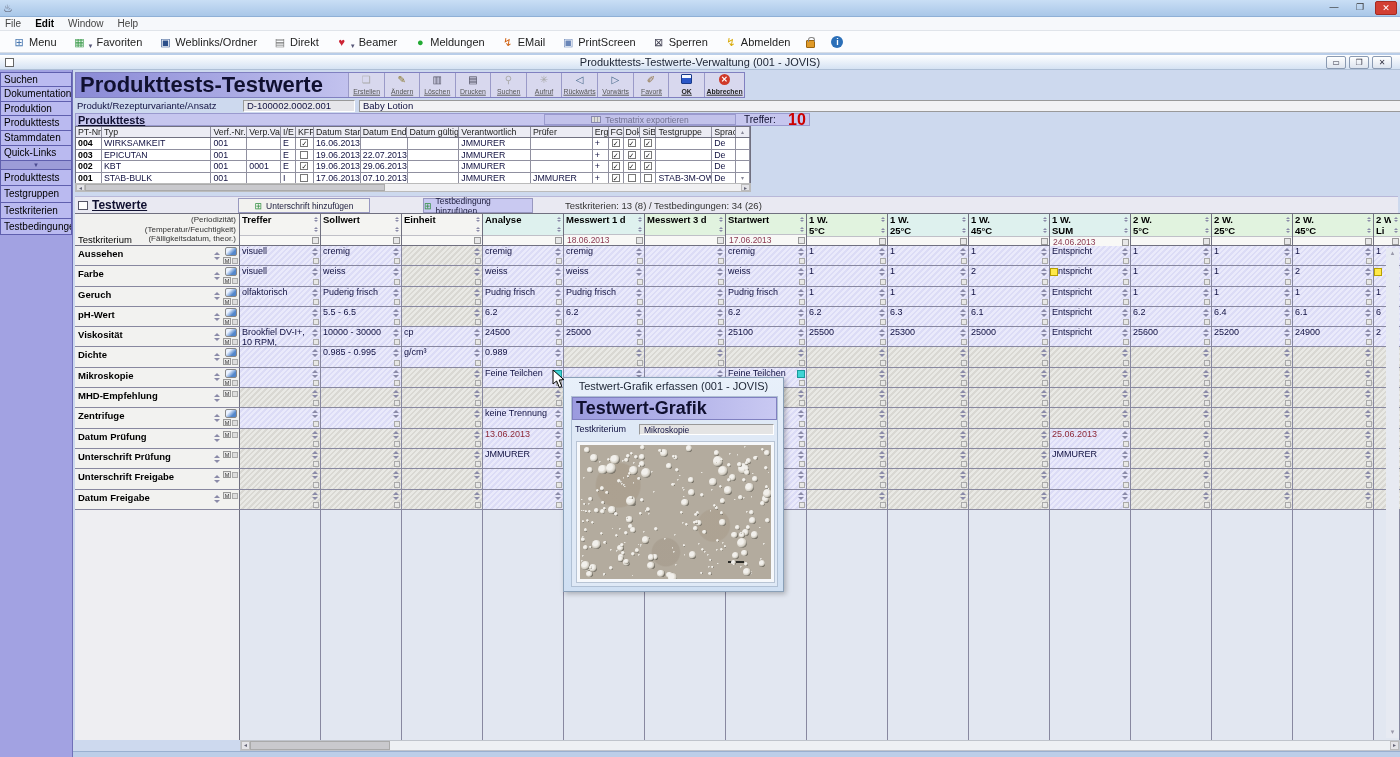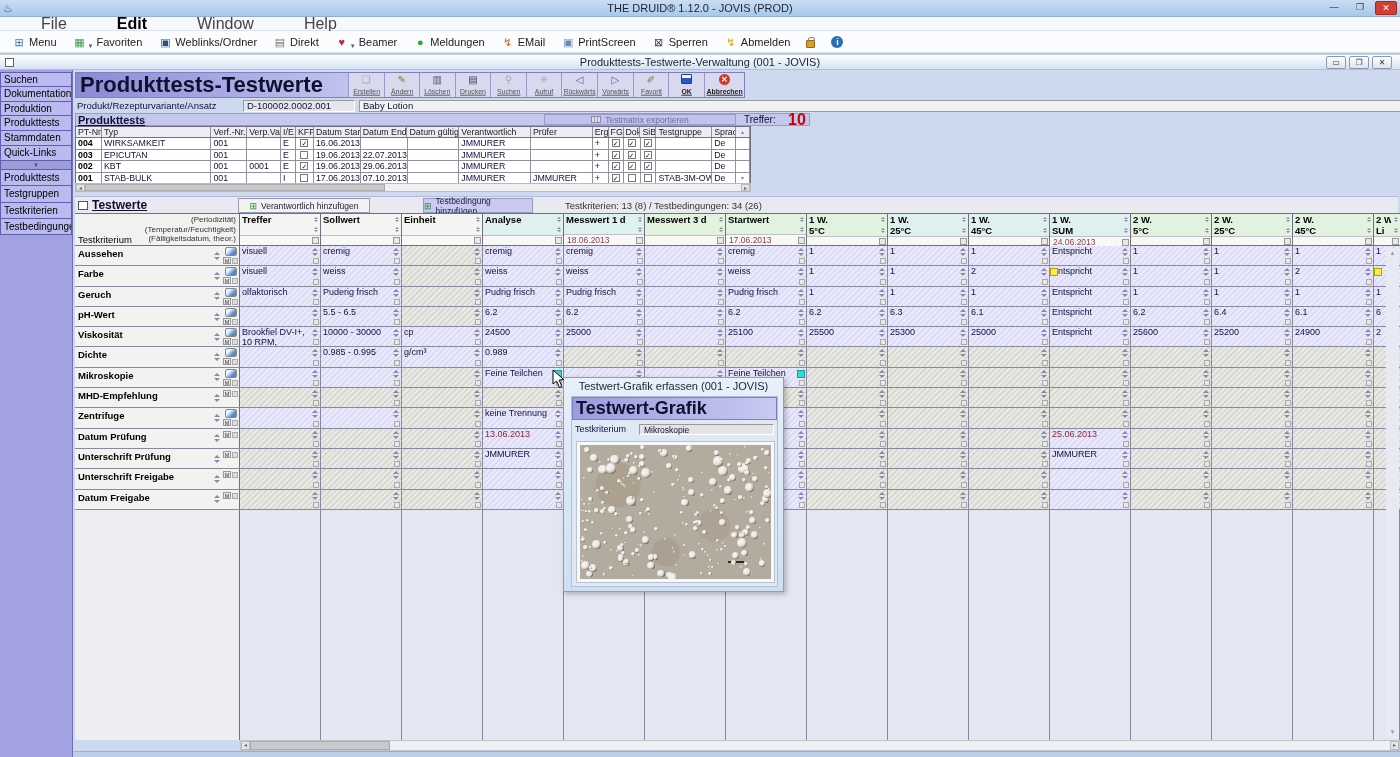--- a/index.html
+++ b/index.html
@@ -6,21 +6,21 @@
   html,body{background:#555;}
   #app{position:relative;width:1400px;height:757px;overflow:hidden;background:#c9d9ef;font-size:11px;color:#111;}
   
   .os-titlebar{position:absolute;left:0;top:0;width:1400px;height:17px;background:linear-gradient(#c9def5,#a9c7e8);display:flex;align-items:center;border-bottom:1px solid #8fb0d6;}
   .os-app-icon{width:16px;text-align:center;font-size:11px;color:#556;}
   .os-title{position:absolute;left:0;right:0;text-align:center;font-size:11px;color:#1c2430;}
   .win-btns{position:absolute;right:3px;top:1px;display:flex;gap:4px;}
   .wbtn{width:22px;height:14px;text-align:center;line-height:13px;font-size:9px;color:#333;border-radius:2px;}
   .wbtn.close{background:#d23f33;color:#fff;border:1px solid #a32a20;}
   .menubar{position:absolute;left:0;top:17px;width:1400px;height:14px;background:#f6f8fb;border-bottom:1px solid #e0e4ea;display:flex;align-items:center;padding-left:5px;gap:14px;}
-  .menu-item{font-size:16px;color:#444;margin-left:36px;}
+  .menu-item{font-size:10px;color:#444;}
   .menu-item.bold{font-weight:bold;color:#000;}
   .main-toolbar{position:absolute;left:0;top:31px;width:1400px;height:22px;background:#fbfcfe;border-bottom:1px solid #d8dde5;display:flex;align-items:center;padding-left:6px;gap:4px;}
   .tb-item{display:flex;align-items:center;gap:3px;padding:0 6px;height:18px;}
   .tb-label{font-size:11px;color:#222;}
   .ic{display:inline-block;width:14px;height:14px;line-height:14px;text-align:center;font-size:11px;}
   .caret{font-size:6px;color:#557;margin-left:-2px;align-self:flex-end;padding-bottom:2px;}
   .ic-padlock{width:9px;height:8px;background:#e09a28;border:1px solid #9a6410;border-radius:1px;position:relative;margin-top:4px;}
   .ic-padlock::before{content:"";position:absolute;left:1px;top:-4px;width:5px;height:4px;border:1.5px solid #888;border-bottom:none;border-radius:3px 3px 0 0;}
   .ic-info{width:12px;height:12px;border-radius:50%;background:#2b6fb8;color:#fff;font-size:9px;font-weight:bold;line-height:12px;text-align:center;margin-top:1px;}
   .strip{position:absolute;left:0;top:53px;width:1400px;height:2px;background:#b9cde8;}
@@ -143,21 +143,20 @@
   .cursor-svg{position:absolute;left:552px;top:370px;z-index:60;}
   .bottom-strip{position:absolute;left:0;top:681px;width:1327px;height:6px;background:#bccee8;border-top:1px solid #9ab0d0;}
 </style>
 </head>
 <body>
 
 <div id="app">
 
   <div class="os-titlebar">
     <span class="os-app-icon">♨</span>
-    <span class="os-title">THE DRUID® 1.12.0 - JOVIS (PROD)</span>
     <span class="win-btns">
       <span class="wbtn">—</span>
       <span class="wbtn">❐</span>
       <span class="wbtn close">✕</span>
     </span>
   </div>
 
   <div class="menubar" id="menubar">
       <span class="menu-item">File</span>
       <span class="menu-item bold">Edit</span>
@@ -450,21 +449,21 @@
       <span class="sb-thumb" style="width:300px"></span>
       <span style="flex:1"></span>
       <span class="sb-arrow">▸</span>
     </div>
 
     <div class="tw-band">
       <span class="tw-icon"></span>
       <span class="tw-title">Testwerte</span>
       <span class="tw-tab tab1">
         <span class="tab-ic">⊞</span>
-        <span>Verantwortlich hinzufügen</span>
+        <span>Unterschrift hinzufügen</span>
       </span>
       <span class="tw-tab tab2">
         <span class="tab-ic">⊞</span>
         <span>Testbedingung hinzufügen</span>
       </span>
       <span class="tw-counts">Testkriterien: 13 (8) / Testbedingungen: 34 (26)</span>
     </div>
 
     <div class="tw-head" id="tw-head">
         <div class="twh-label">

